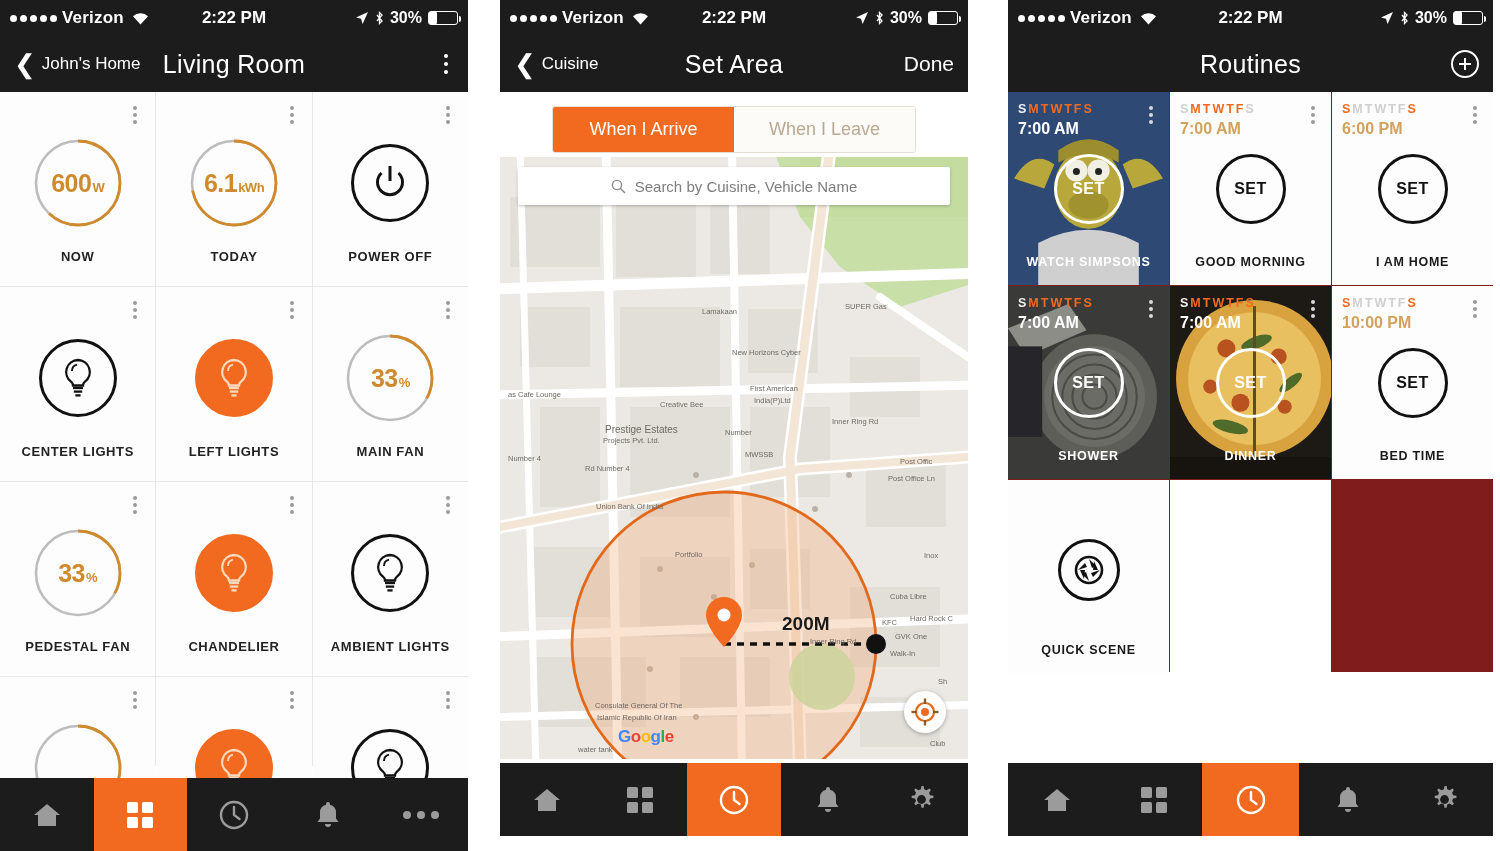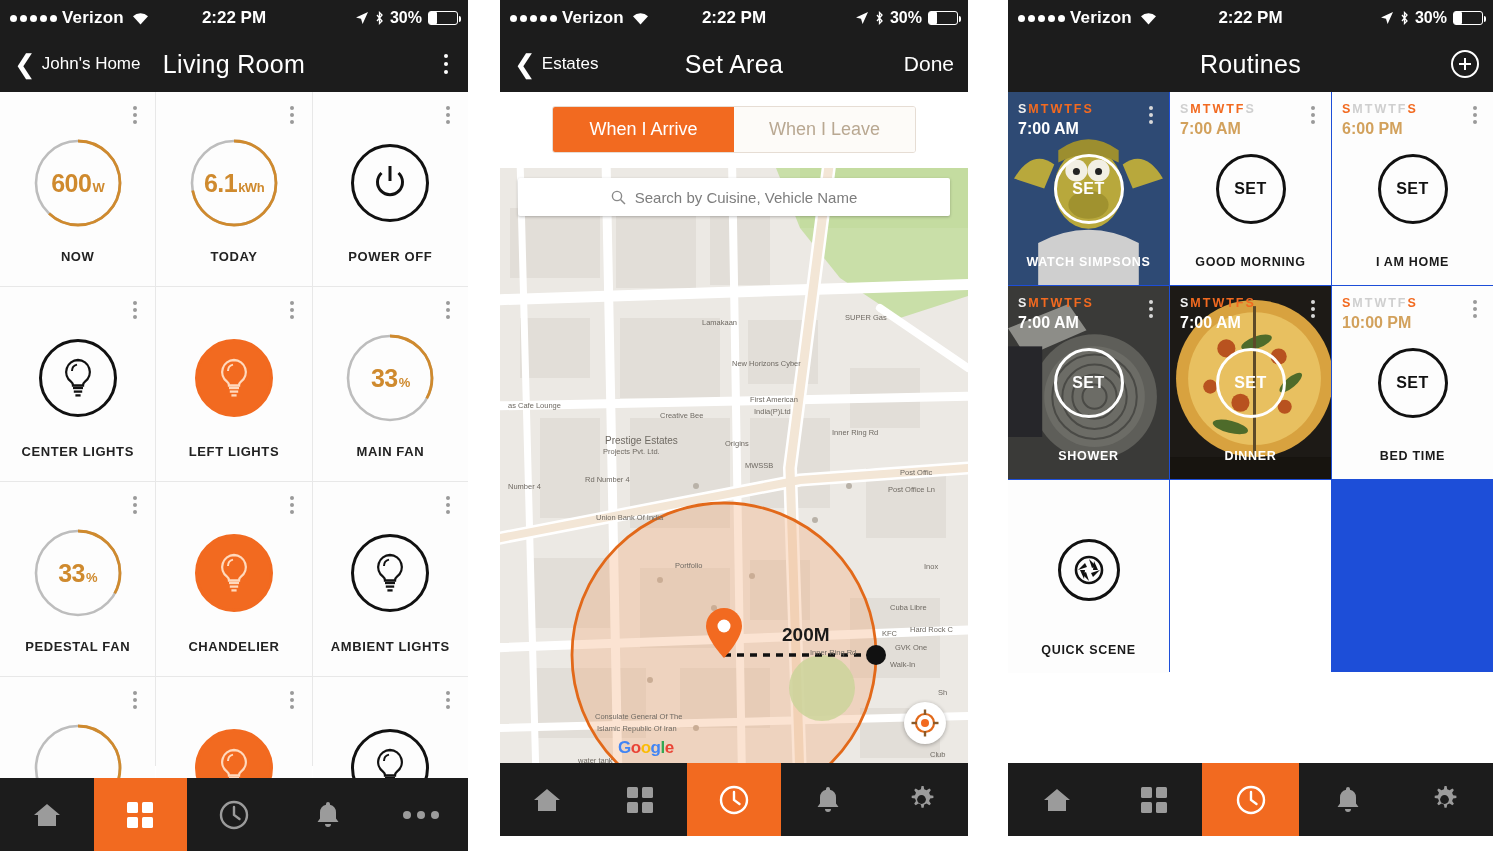--- a/index.html
+++ b/index.html
@@ -146,21 +146,21 @@
     flex: 1; display: flex; align-items: center; justify-content: center;
     cursor: pointer;
   }
   .tab.active { background: #f26a20; }
   .tab svg { display: block; }
   .ellipsis { display: flex; gap: 6px; }
   .ellipsis i { width: 8px; height: 8px; border-radius: 50%; background: #9b9b9b; display: block; }
 
   
   .segwrap {
-    background: #fff; padding: 14px 0 15px 0;
+    background: #fff; padding: 14px 0 4px 0;
     display: flex; justify-content: center;
   }
   .segment {
     display: flex; border: 1px solid #e6ddd4; border-radius: 3px; overflow: hidden;
     width: 364px;
   }
   .seg {
     flex: 1; text-align: center; padding: 12px 0;
     font-size: 18px; cursor: pointer; background: #fdfbf8; color: #b9a892;
   }
@@ -198,21 +198,21 @@
   .gmaps-logo span:nth-child(1){color:#4285F4}
   .gmaps-logo span:nth-child(2){color:#EA4335}
   .gmaps-logo span:nth-child(3){color:#FBBC05}
   .gmaps-logo span:nth-child(4){color:#4285F4}
   .gmaps-logo span:nth-child(5){color:#34A853}
   .gmaps-logo span:nth-child(6){color:#EA4335}
 
   
   .routgrid {
     display: grid; grid-template-columns: repeat(3, 1fr);
-    gap: 1px; background: #1d4ed8; height: 580px; align-content: start;
+    gap: 1px; background: #7f1d1d; height: 580px; align-content: start;
   }
   .rcard {
     position: relative; height: 193px; background: #fdfdfd;
     overflow: hidden; cursor: pointer;
   }
   .rcard-bg { position: absolute; inset: 0; }
   .rcard .days {
     position: absolute; top: 10px; left: 10px; z-index: 4;
     font-size: 12.5px; letter-spacing: 2px; font-weight: bold;
   }
@@ -585,21 +585,21 @@
         <span>30%</span>
         <span class="battery">
             <i style="width:30%"></i>
           </span>
       </div>
     </div>
 
     <div class="navbar">
       <div class="nav-back">
         <span class="chev">❮</span>
-        <span class="nav-back-label">Estates</span>
+        <span class="nav-back-label">Cuisine</span>
       </div>
       <div class="nav-title">Set Area</div>
       <div class="nav-right">
         <span class="nav-done">Done</span>
       </div>
     </div>
 
     <div class="segwrap">
       <div class="segment">
         <div class="seg active">When I Arrive</div>
@@ -680,22 +680,22 @@
       <div id="maplabels">
           <div style="position: absolute; left: 202px; top: 150px; font-size: 7.5px; color: rgb(111, 106, 99); white-space: nowrap; z-index: 6;">Lamakaan</div>
           <div style="position: absolute; left: 345px; top: 145px; font-size: 7.5px; color: rgb(111, 106, 99); white-space: nowrap; z-index: 6;">SUPER Gas</div>
           <div style="position: absolute; left: 232px; top: 191px; font-size: 7.5px; color: rgb(111, 106, 99); white-space: nowrap; z-index: 6;">New Horizons Cyber</div>
           <div style="position: absolute; left: 8px; top: 233px; font-size: 7.5px; color: rgb(111, 106, 99); white-space: nowrap; z-index: 6;">as Cafe Lounge</div>
           <div style="position: absolute; left: 160px; top: 243px; font-size: 7.5px; color: rgb(111, 106, 99); white-space: nowrap; z-index: 6;">Creative Bee</div>
           <div style="position: absolute; left: 250px; top: 227px; font-size: 7.5px; color: rgb(111, 106, 99); white-space: nowrap; z-index: 6;">First American</div>
           <div style="position: absolute; left: 254px; top: 239px; font-size: 7.5px; color: rgb(111, 106, 99); white-space: nowrap; z-index: 6;">India(P)Ltd</div>
           <div style="position: absolute; left: 105px; top: 267px; font-size: 10px; color: rgb(111, 106, 99); white-space: nowrap; z-index: 6;">Prestige Estates</div>
           <div style="position: absolute; left: 103px; top: 279px; font-size: 7.5px; color: rgb(111, 106, 99); white-space: nowrap; z-index: 6;">Projects Pvt. Ltd.</div>
-          <div style="position: absolute; left: 225px; top: 271px; font-size: 7.5px; color: rgb(111, 106, 99); white-space: nowrap; z-index: 6;">Origins</div>
-          <div style="position: absolute; left: 8px; top: 297px; font-size: 7.5px; color: rgb(111, 106, 99); white-space: nowrap; z-index: 6; margin-top: 17px;">Number 4</div>
+          <div style="position: absolute; left: 225px; top: 271px; font-size: 7.5px; color: rgb(111, 106, 99); white-space: nowrap; z-index: 6;">Number</div>
+          <div style="position: absolute; left: 8px; top: 297px; font-size: 7.5px; color: rgb(111, 106, 99); white-space: nowrap; z-index: 6;">Number 4</div>
           <div style="position: absolute; left: 85px; top: 307px; font-size: 7.5px; color: rgb(111, 106, 99); white-space: nowrap; z-index: 6;">Rd Number 4</div>
           <div style="position: absolute; left: 245px; top: 293px; font-size: 7.5px; color: rgb(111, 106, 99); white-space: nowrap; z-index: 6;">MWSSB</div>
           <div style="position: absolute; left: 332px; top: 260px; font-size: 7.5px; color: rgb(111, 106, 99); white-space: nowrap; z-index: 6;">Inner Ring Rd</div>
           <div style="position: absolute; left: 388px; top: 317px; font-size: 7.5px; color: rgb(111, 106, 99); white-space: nowrap; z-index: 6;">Post Office Ln</div>
           <div style="position: absolute; left: 400px; top: 300px; font-size: 7.5px; color: rgb(111, 106, 99); white-space: nowrap; z-index: 6;">Post Offic</div>
           <div style="position: absolute; left: 96px; top: 345px; font-size: 7.5px; color: rgb(111, 106, 99); white-space: nowrap; z-index: 6;">Union Bank Of India</div>
           <div style="position: absolute; left: 175px; top: 393px; font-size: 7.5px; color: rgb(111, 106, 99); white-space: nowrap; z-index: 6;">Portfolio</div>
           <div style="position: absolute; left: 310px; top: 480px; font-size: 7.5px; color: rgb(111, 106, 99); white-space: nowrap; z-index: 6;">Inner Ring Rd</div>
           <div style="position: absolute; left: 390px; top: 435px; font-size: 7.5px; color: rgb(111, 106, 99); white-space: nowrap; z-index: 6;">Cuba Libre</div>
           <div style="position: absolute; left: 424px; top: 394px; font-size: 7.5px; color: rgb(111, 106, 99); white-space: nowrap; z-index: 6;">Inox</div>

